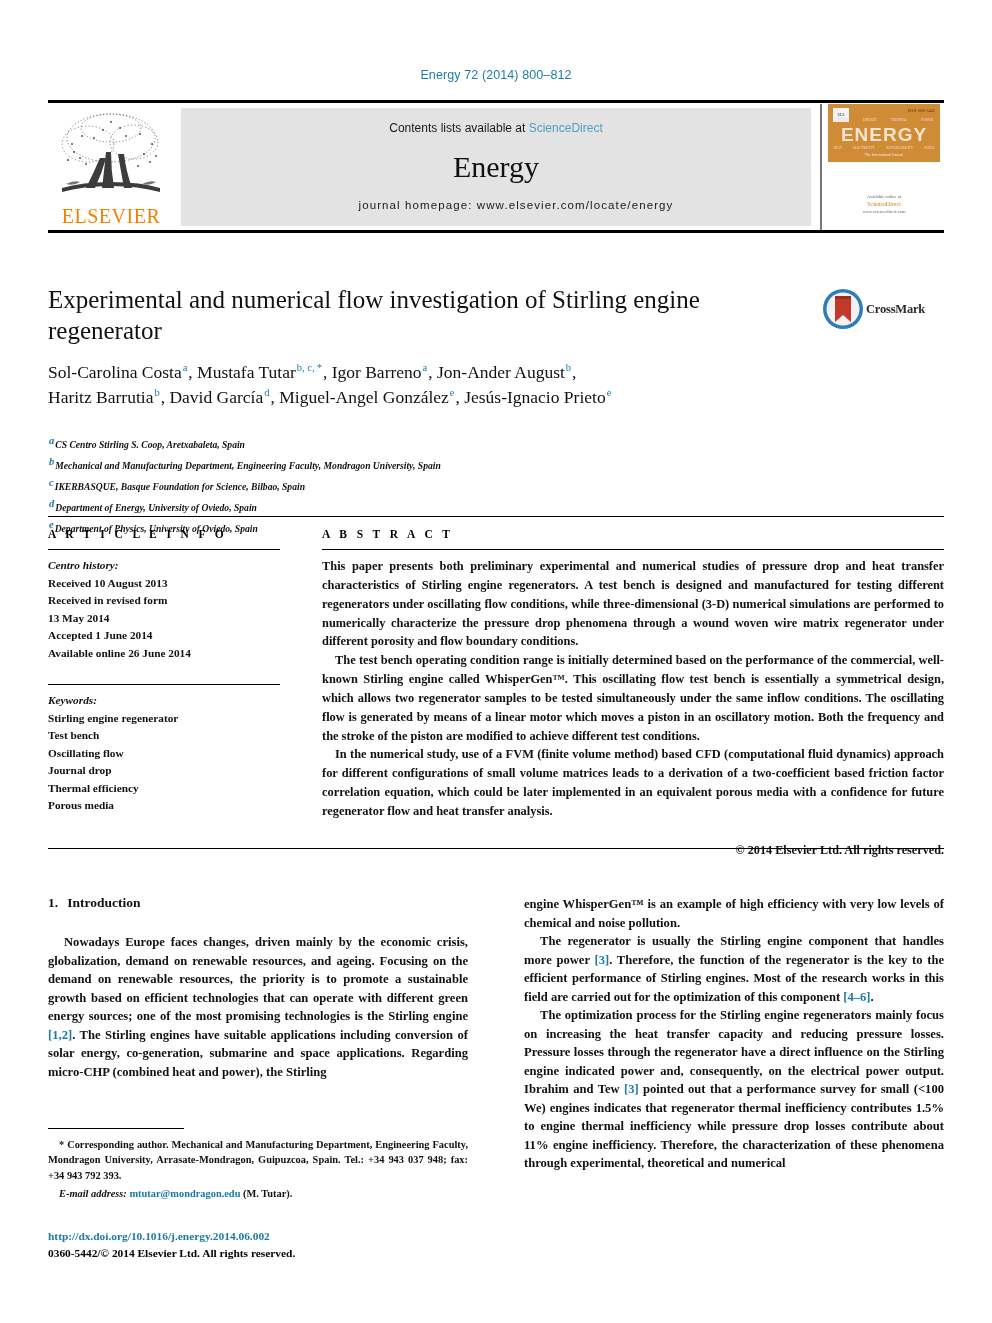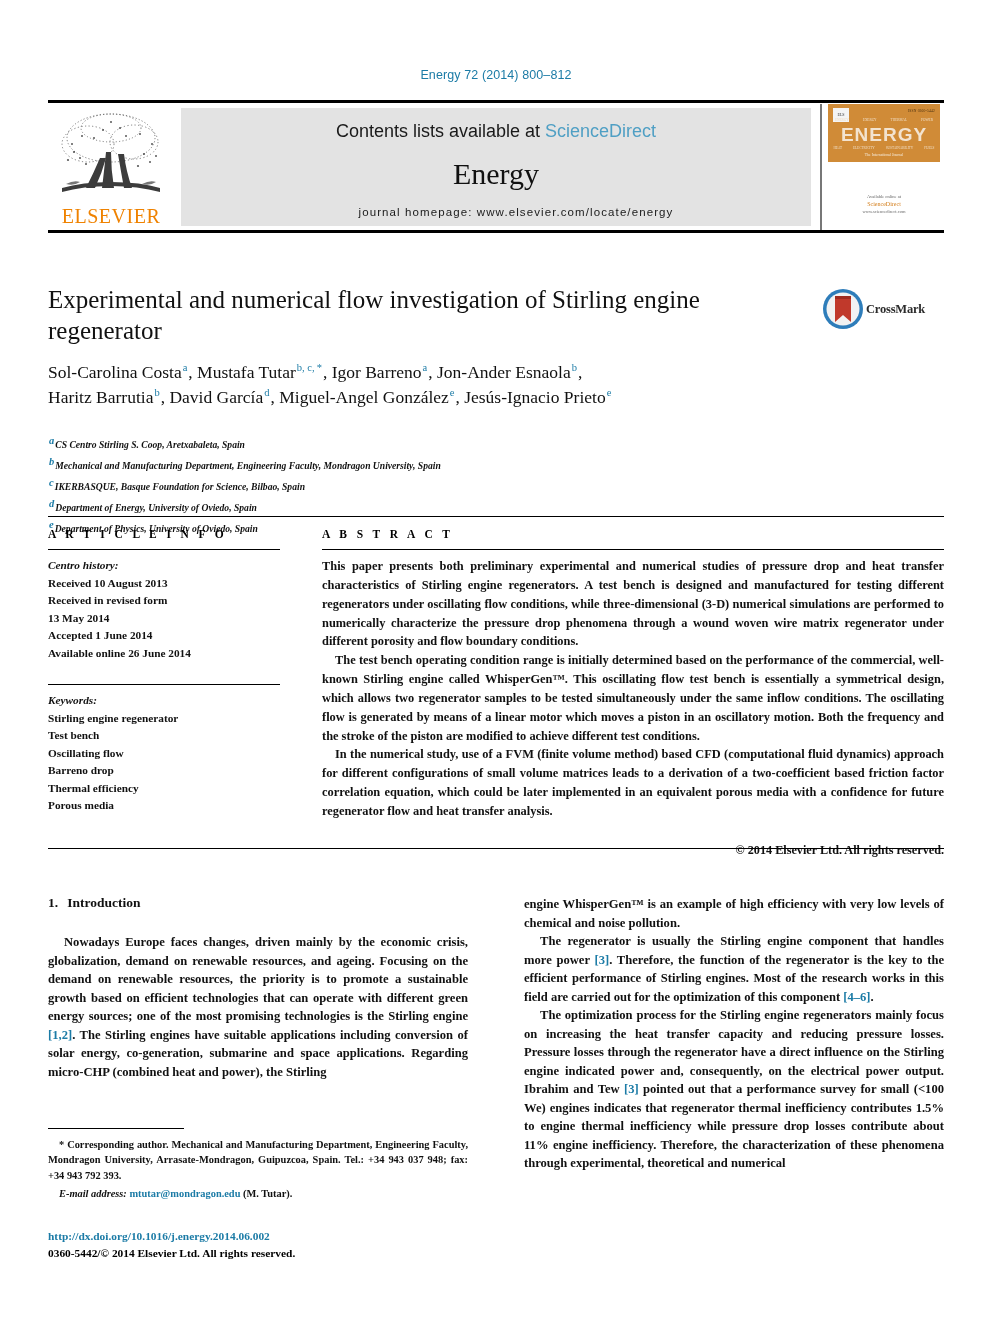--- a/index.html
+++ b/index.html
@@ -81,21 +81,21 @@
     top: 8px;
     left: 133px;
     width: 630px;
     height: 118px;
     background: #e3e3e3;
     text-align: center;
   }
   .contents-line {
     padding-top: 13px;
     font-family: "Liberation Sans", sans-serif;
-    font-size: 18px;
+    font-size: 12px;
     color: #1a1a1a;
   }
   .contents-line .sd {
     color: #4f9fc4;
   }
   .journal-name {
     margin-top: 15px;
     font-family: "Liberation Serif", serif;
     font-size: 30px;
     color: #111;
@@ -467,21 +467,21 @@
         </div>
       </div>
     </div>
   </div>
 
   <div class="title-block">
     <h1 class="article-title">Experimental and numerical flow investigation of Stirling engine regenerator</h1>
 
     <div class="authors">
       <div>
-        <span><span>Sol-Carolina Costa</span><sup>a</sup><span>, </span></span><span><span>Mustafa Tutar</span><sup>b, c, *</sup><span>, </span></span><span><span>Igor Barreno</span><sup>a</sup><span>, </span></span><span><span>Jon-Ander Esnaola</span><sup>b</sup><span>,</span></span>
+        <span><span>Sol-Carolina Costa</span><sup>a</sup><span>, </span></span><span><span>Mustafa Tutar</span><sup>b, c, *</sup><span>, </span></span><span><span>Igor Barreno</span><sup>a</sup><span>, </span></span><span><span>Jon-Ander August</span><sup>b</sup><span>,</span></span>
       </div>
       <div>
         <span><span>Haritz Barrutia</span><sup>b</sup><span>, </span></span><span><span>David García</span><sup>d</sup><span>, </span></span><span><span>Miguel-Angel González</span><sup>e</sup><span>, </span></span><span><span>Jesús-Ignacio Prieto</span><sup>e</sup></span>
       </div>
     </div>
 
     <div class="affiliations">
       <div class="aff"><sup>a</sup><span>CS Centro Stirling S. Coop, Aretxabaleta, Spain</span></div>
       <div class="aff"><sup>b</sup><span>Mechanical and Manufacturing Department, Engineering Faculty, Mondragon University, Spain</span></div>
       <div class="aff"><sup>c</sup><span>IKERBASQUE, Basque Foundation for Science, Bilbao, Spain</span></div>
@@ -512,21 +512,21 @@
       <div>13 May 2014</div>
       <div>Accepted 1 June 2014</div>
       <div>Available online 26 June 2014</div>
     </div>
     <div class="thin-rule" style="margin-top:22px;"></div>
     <div class="info-body kw-block">
       <div class="it">Keywords:</div>
       <div>Stirling engine regenerator</div>
       <div>Test bench</div>
       <div>Oscillating flow</div>
-      <div>Barreno drop</div>
+      <div>Journal drop</div>
       <div>Thermal efficiency</div>
       <div>Porous media</div>
     </div>
   </div>
 
   <div class="abs-col">
     <div class="sec-head">A B S T R A C T</div>
     <div class="thin-rule"></div>
     <div class="abs-body">
       <p class="first">This paper presents both preliminary experimental and numerical studies of pressure drop and heat transfer characteristics of Stirling engine regenerators. A test bench is designed and manufactured for testing different regenerators under oscillating flow conditions, while three-dimensional (3-D) numerical simulations are performed to numerically characterize the pressure drop phenomena through a wound woven wire matrix regenerator under different porosity and flow boundary conditions.</p>

